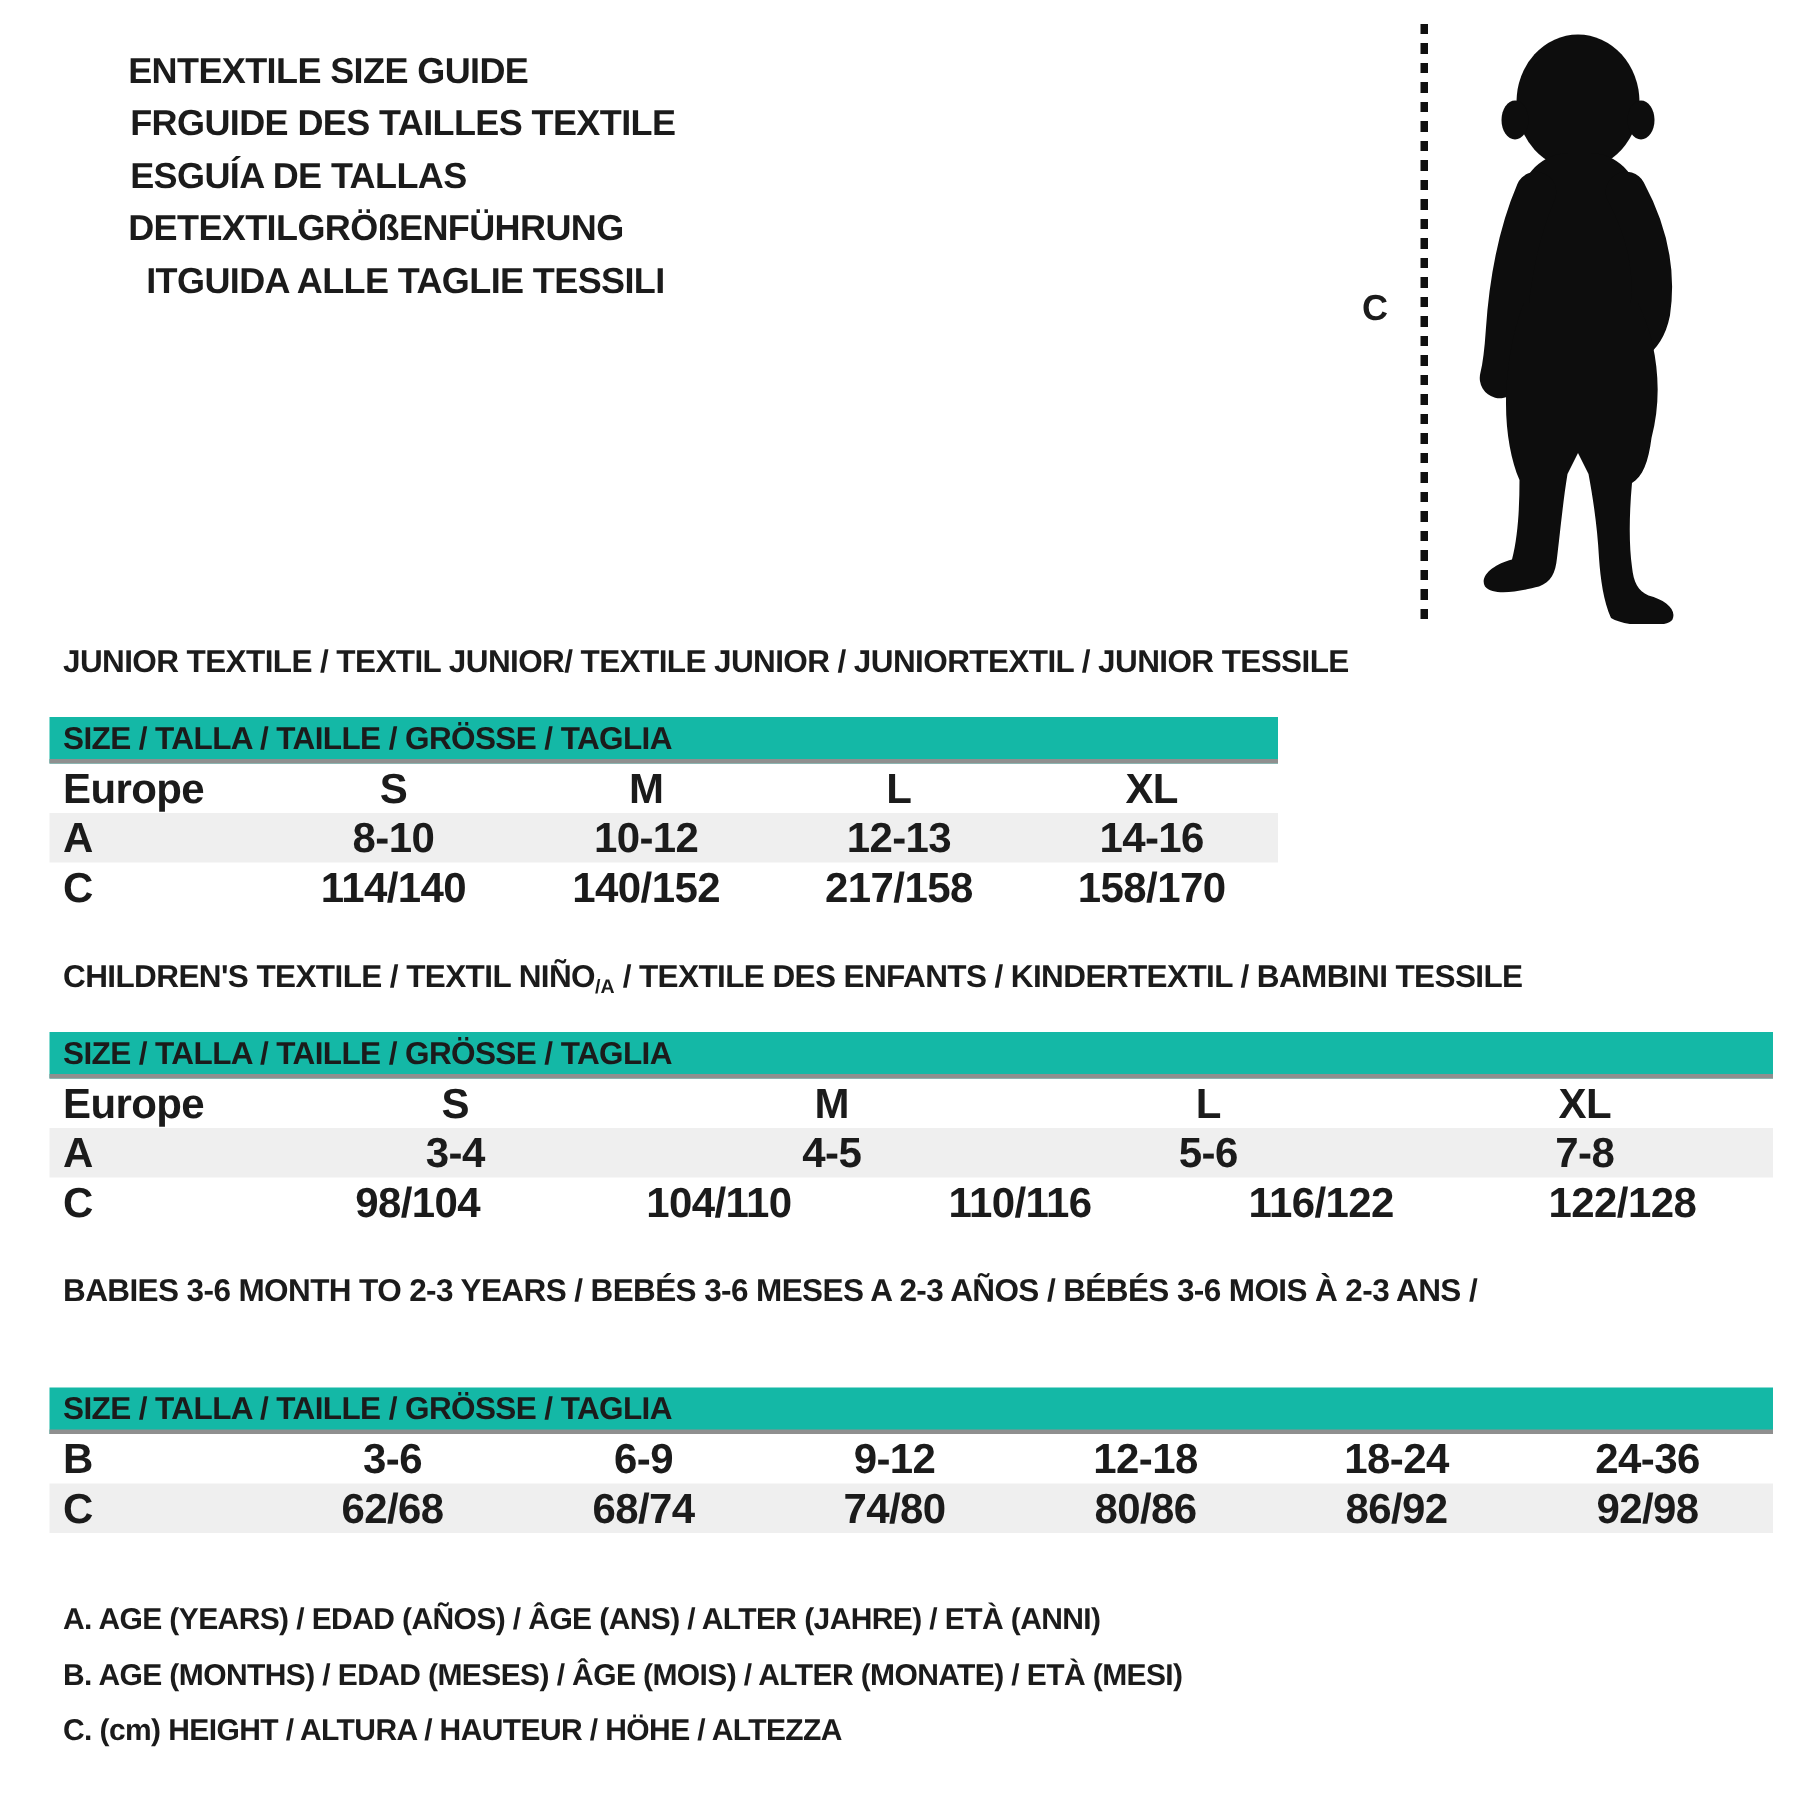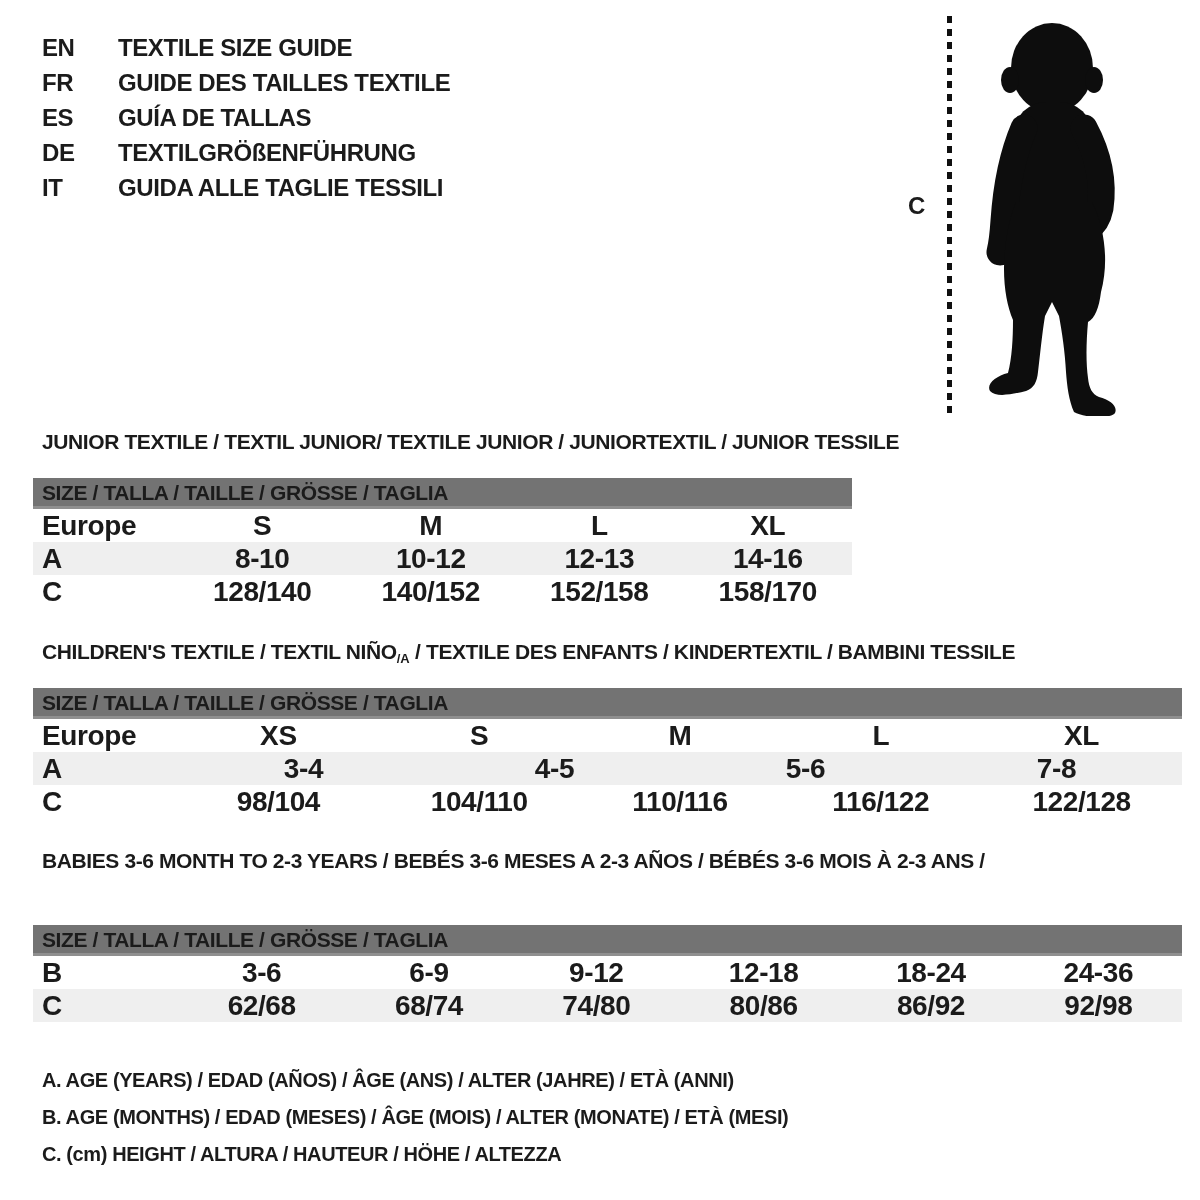--- a/index.html
+++ b/index.html
@@ -12,21 +12,21 @@
     font-family: "Liberation Sans", sans-serif;
     font-weight: bold;
     color: #1b1b1b;
     letter-spacing: -0.4px;
     overflow: hidden;
   }
 
   
   .lang-block { position: absolute; left: 42px; top: 30px; }
   .lang-row { display: flex; line-height: 35px; font-size: 24px; }
-  .lang-code { width: 76px; flex: 0 0 76px; }
+  .lang-code { width: 76px; flex: 0 0 76px; text-align: right; }
   .lang-title { white-space: nowrap; }
 
   
   .figure { position: absolute; left: 900px; top: 0; width: 260px; height: 430px; }
   .dashed-line {
     position: absolute; left: 47px; top: 16px;
     width: 5px; height: 400px;
     background: repeating-linear-gradient(to bottom, #101010 0 7px, transparent 7px 13px);
   }
   .figure-label { position: absolute; left: 8px; top: 192px; font-size: 24px; }
@@ -39,21 +39,21 @@
   }
   .sub-a { font-size: 13px; vertical-align: -4px; letter-spacing: 0; }
   .title-two-line { line-height: 37px; }
 
   
   .size-table { position: absolute; left: 33px; }
   .w-narrow { width: 819px; }
   .w-wide   { width: 1149px; }
   .size-header {
     height: 31px; line-height: 29px;
-    background: #737373;
+    background: #14b8a6;
     border-bottom: 3px solid #8f8f8f;
     padding-left: 9px;
     font-size: 21px;
   }
   .trow { display: flex; height: 33px; line-height: 33px; font-size: 28px; }
   .trow.shaded { background: #efefef; }
   .tlabel { flex: 0 0 145px; padding-left: 9px; }
   .tcell { flex: 1 1 0; text-align: center; }
 
   
@@ -140,34 +140,33 @@
     </div>
     <div class="trow shaded">
       <span class="tlabel">A</span>
       <span class="tcell">8-10</span>
       <span class="tcell">10-12</span>
       <span class="tcell">12-13</span>
       <span class="tcell">14-16</span>
     </div>
     <div class="trow">
       <span class="tlabel">C</span>
-      <span class="tcell">128/140</span>
+      <span class="tcell">114/140</span>
       <span class="tcell">140/152</span>
-      <span class="tcell">152/158</span>
+      <span class="tcell">217/158</span>
       <span class="tcell">158/170</span>
     </div>
   </div>
 
   <div class="section-title" style="top:640px"><span>CHILDREN'S TEXTILE / TEXTIL NIÑO</span><span class="sub-a">/A</span><span> / TEXTILE DES ENFANTS / KINDERTEXTIL / BAMBINI TESSILE</span></div>
 
   <div class="size-table w-wide" style="top:688px">
     <div class="size-header">SIZE / TALLA / TAILLE / GRÖSSE / TAGLIA</div>
     <div class="trow">
       <span class="tlabel">Europe</span>
-      <span class="tcell">XS</span>
       <span class="tcell">S</span>
       <span class="tcell">M</span>
       <span class="tcell">L</span>
       <span class="tcell">XL</span>
     </div>
     <div class="trow shaded">
       <span class="tlabel">A</span>
       <span class="tcell">3-4</span>
       <span class="tcell">4-5</span>
       <span class="tcell">5-6</span>

